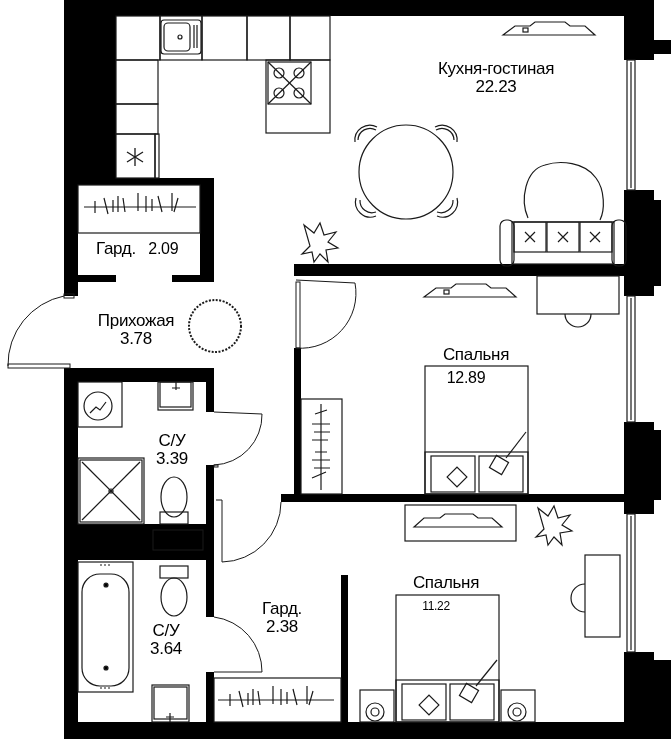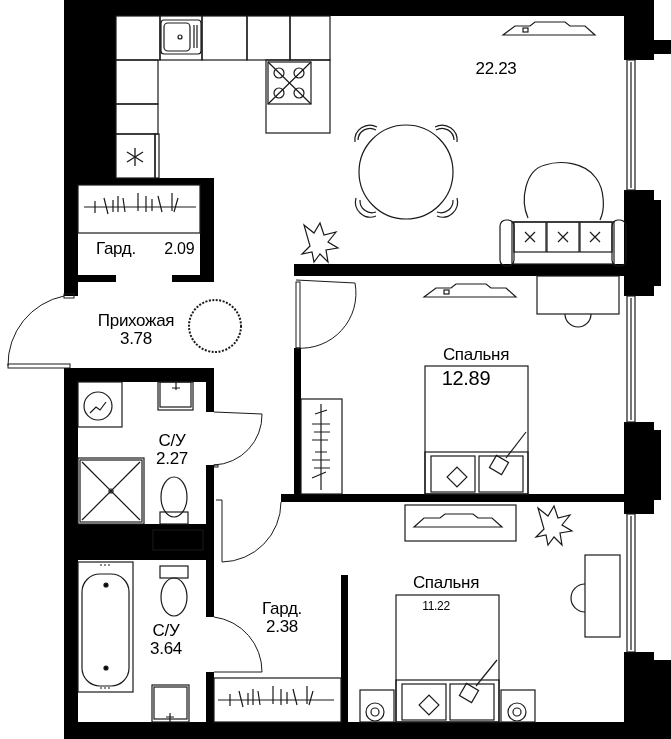--- a/index.html
+++ b/index.html
@@ -262,49 +262,50 @@
       <circle cx="375" cy="712" r="9"></circle>
         <circle cx="375" cy="712" r="4"></circle>
       <rect x="501" y="690" width="34" height="32"></rect>
       <circle cx="517" cy="712" r="9"></circle>
         <circle cx="517" cy="712" r="4"></circle>
     </g>
   </g>
 </svg>
 
 <div class="lbl center" style="left:496px; top:60px;">
+  <span>Кухня-гостиная</span>
   <span class="area">22.23</span>
 </div>
 
 <div class="lbl" style="left:96px; top:240px;">
   <span>Гард.</span>
-  <span style="margin-left:24px; font-size:16px;">2.09</span>
+  <span style="margin-left:8px; font-size:16px;">2.09</span>
 </div>
 
 <div class="lbl center" style="left:136px; top:312px;">
   <span>Прихожая</span>
   <span class="area">3.78</span>
 </div>
 
 <div class="lbl center" style="left:172px; top:432px;">
   <span>С/У</span>
-  <span class="area">2.27</span>
+  <span class="area">3.39</span>
 </div>
 
 <div class="lbl center" style="left:166px; top:622px;">
   <span>С/У</span>
   <span class="area">3.64</span>
 </div>
 
 <div class="lbl center" style="left:282px; top:600px;">
   <span>Гард.</span>
   <span class="area">2.38</span>
 </div>
 
 <div class="lbl center" style="left:476px; top:346px;">
   <span>Спальня</span>
-  <span class="area" style="font-size:20px; margin-top:5px; margin-left:-20px;">12.89</span>
+  <span class="area" style="font-size:16px; margin-top:5px; margin-left:-20px;">12.89</span>
 </div>
 
 <div class="lbl center" style="left:446px; top:574px;">
   <span>Спальня</span>
   <span class="area" style="font-size:12px; margin-top:5px; margin-left:-20px;">11.22</span>
 </div>
 
 </body></html>

